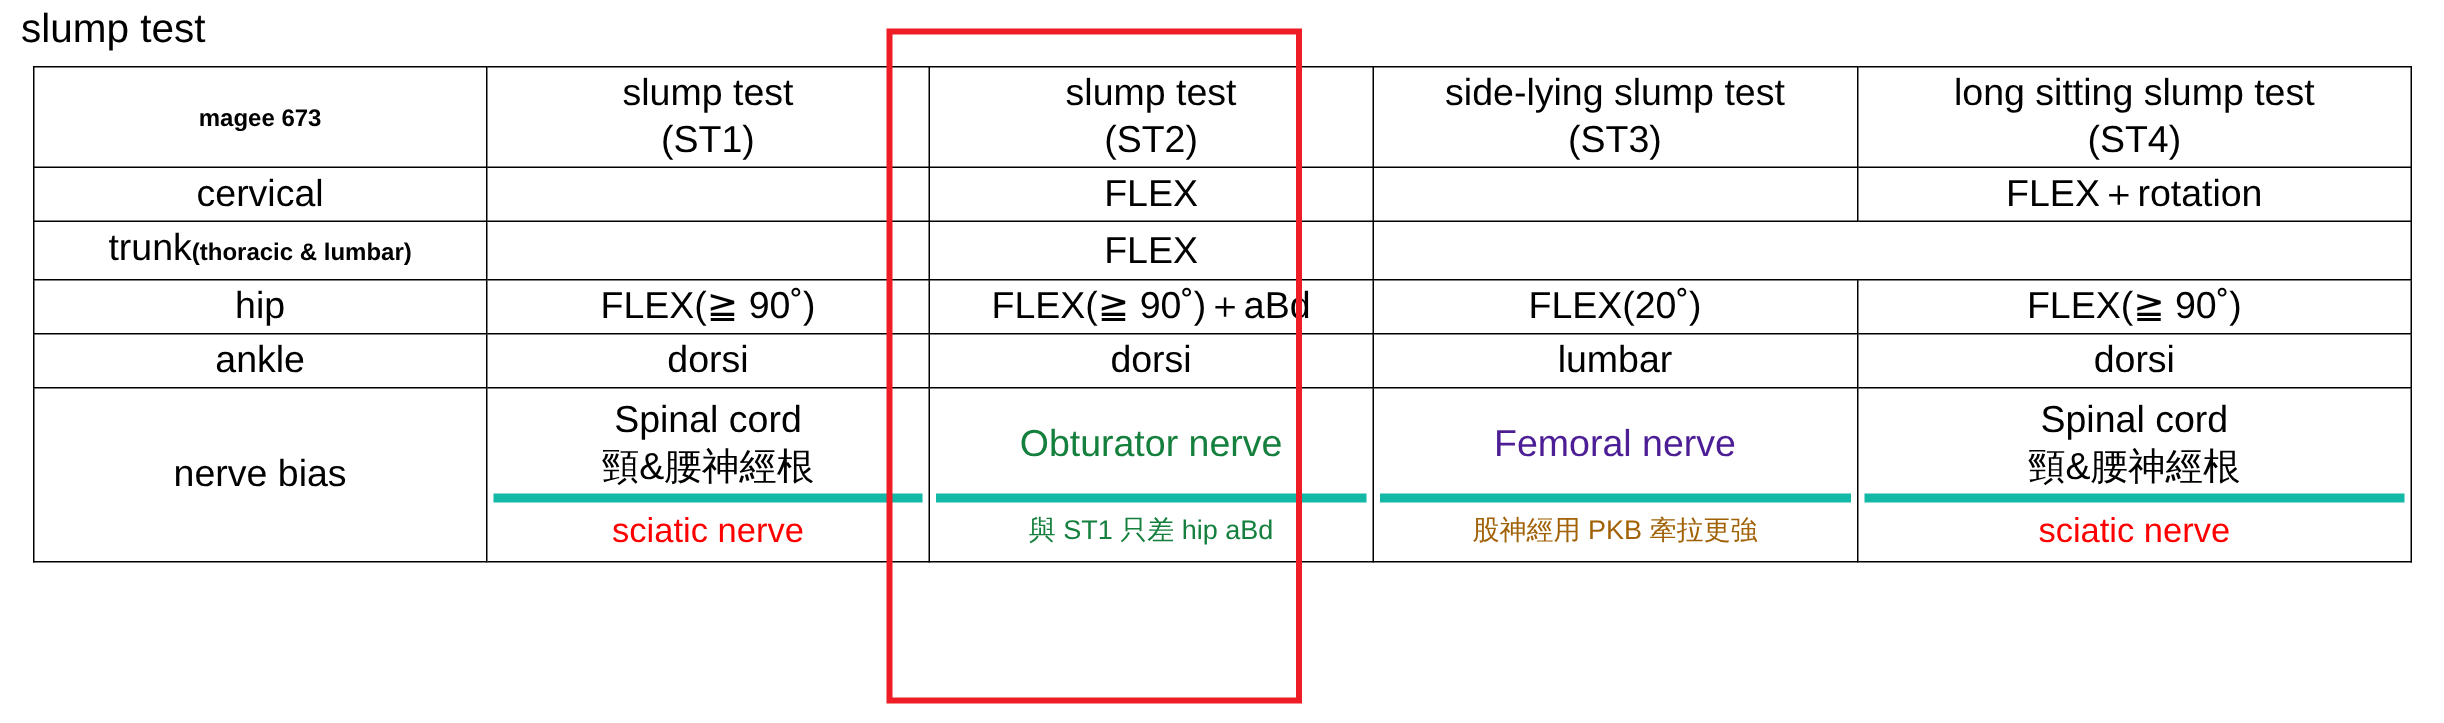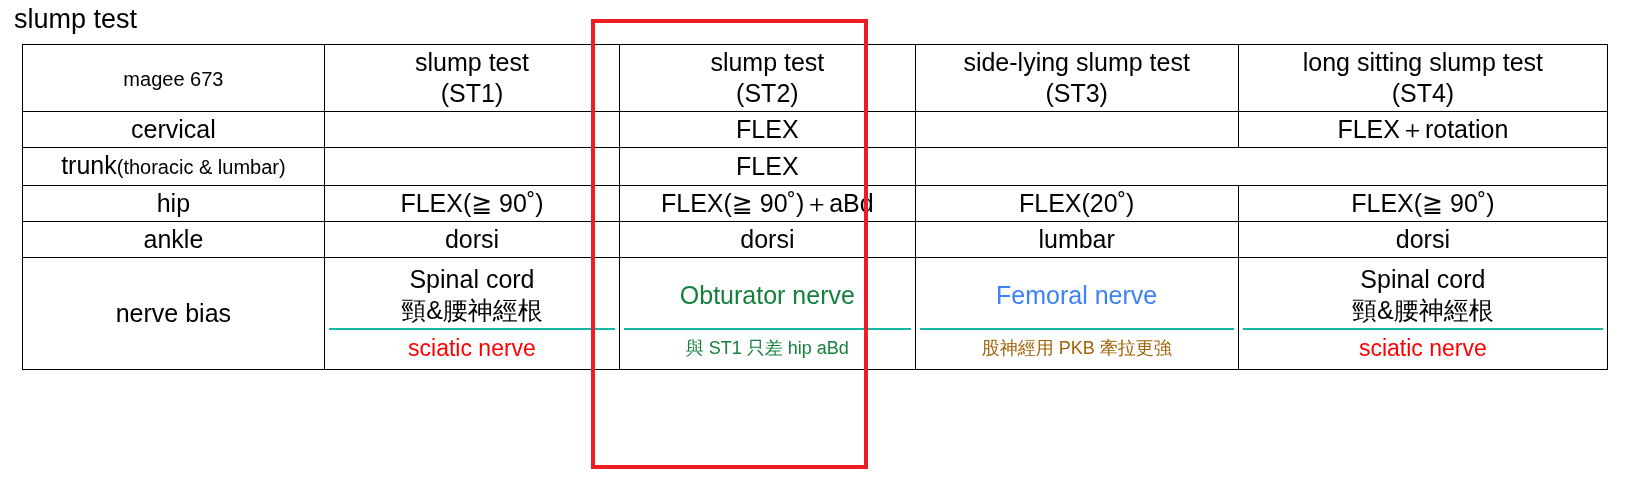--- a/index.html
+++ b/index.html
@@ -47,21 +47,22 @@
     line-height: 31px;
     padding: 2px 4px;
     color: #000;
   }
   td.rowhead {
     text-align: left;
     padding-left: 10px;
     font-size: 25px;
   }
   td.rowhead .small {
-    font-size: 20px;
+    font-size: 16px;
+    font-weight: bold;
   }
   .col-label { width: 282px; }
   .col-st { width: 276px; }
   .col-st3 { width: 302px; }
   .col-st4 { width: 345px; }
 
   .hdr-line1, .hdr-line2 { display: block; }
   .hdr { line-height: 32px; padding: 3px 0 5px; }
 
   .nerve-label { text-align: left; padding-left: 10px; font-size: 25px; }
@@ -78,28 +79,28 @@
     box-sizing: border-box;
   }
   .nerve-top.single {
     display: flex;
     align-items: center;
     justify-content: center;
     min-height: 68px;
   }
   .nerve-bottom {
     display: block;
-    border-top: 2px solid #14b8a6;
+    border-top: 6px solid #14b8a6;
     padding: 3px 4px 4px;
     font-size: 23px;
     line-height: 30px;
   }
   .red { color: #ff0000; }
   .blue { color: #15803d; }
-  .green { color: #3b82f6; }
+  .green { color: #4c1d95; }
   .green-dark { color: #a16207; }
   .small-cjk { font-size: 18px; }
 
   .highlight-box {
     position: absolute;
     left: 591px;
     top: 19px;
     width: 277px;
     height: 450px;
     border: 4px solid #ee1c25;

